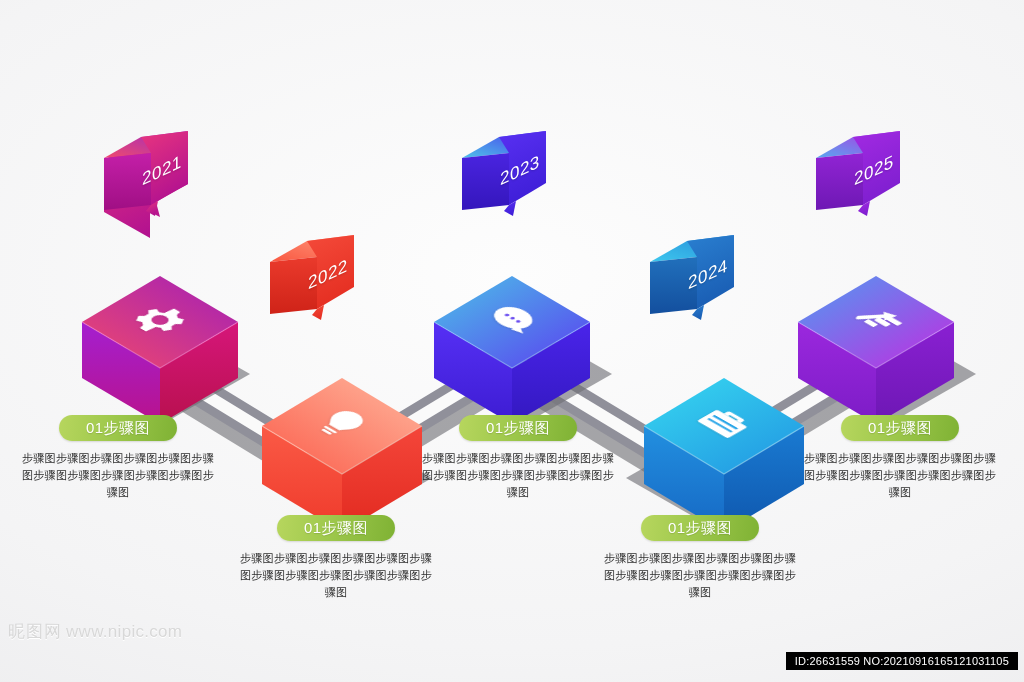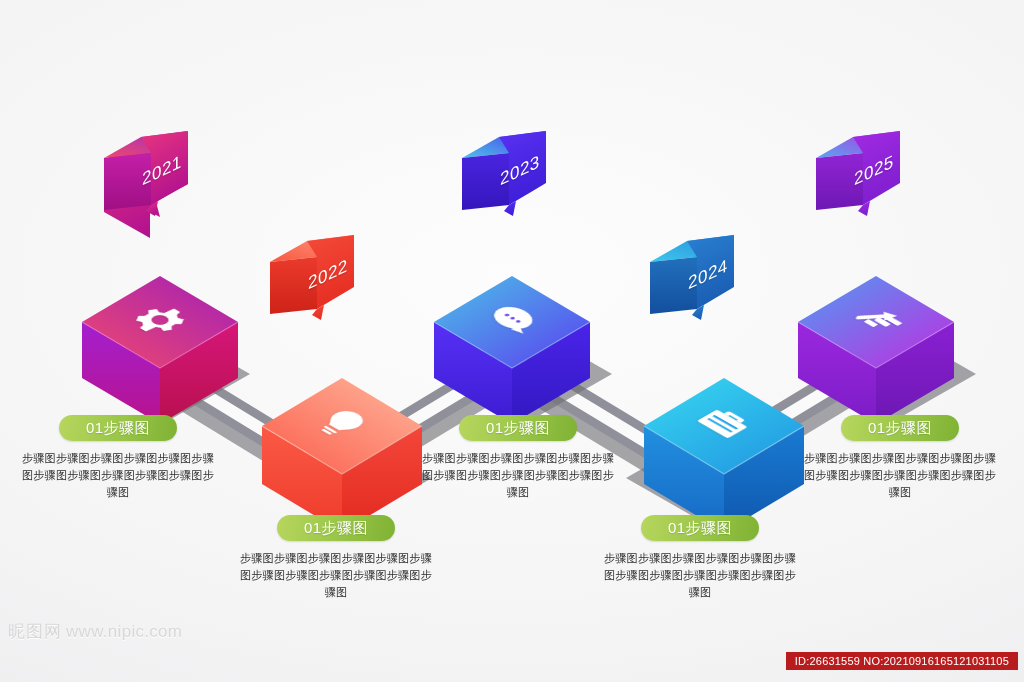--- a/index.html
+++ b/index.html
@@ -47,21 +47,21 @@
   
   .wm-logo {
     position:absolute; left:8px; top:620px;
     display:flex; align-items:center; gap:4px;
     color:#d8d8d8; font-size:17px; letter-spacing:.3px;
     text-shadow:0 1px 0 #fff; user-select:none;
   }
   .wm-logo .cn { font-size:17px; letter-spacing:1px; }
   .wm-id {
     position:absolute; right:6px; top:652px;
-    background:#b91c1c; color:#fff; font-size:11px;
+    background:#000000; color:#fff; font-size:11px;
     padding:3px 9px; letter-spacing:.2px; white-space:nowrap;text-align:right;
   }
 </style>
 </head>
 <body>
 
 <div id="stage">
 
   <svg class="layer" id="art" viewBox="0 0 1024 682" width="1024" height="682">
     <defs>

